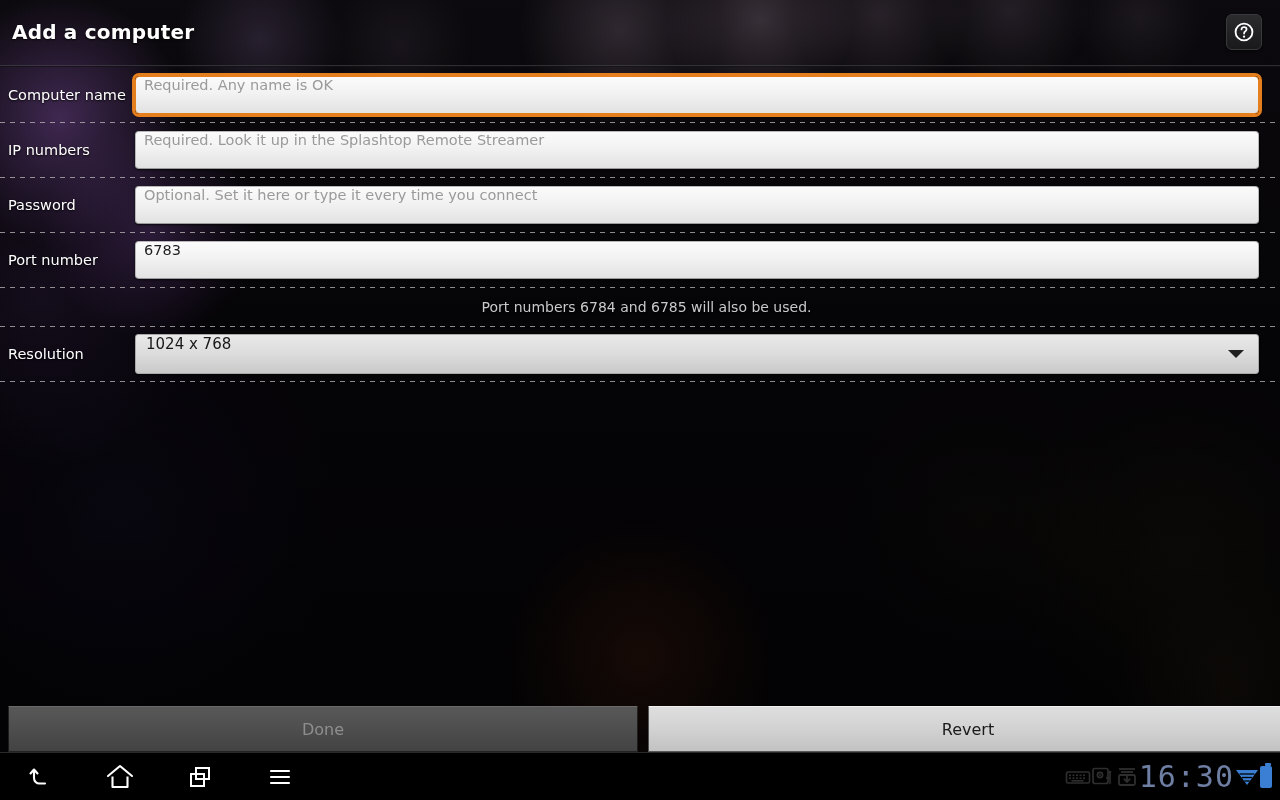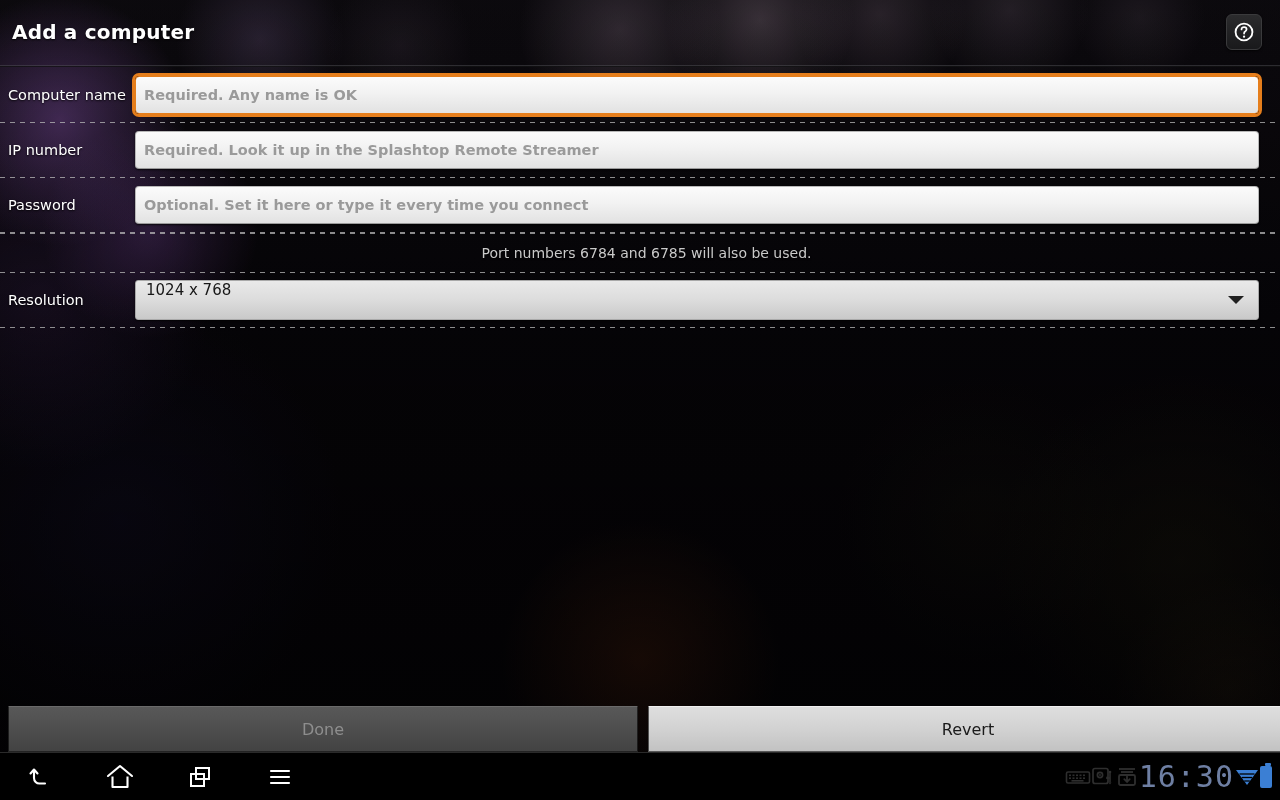--- a/index.html
+++ b/index.html
@@ -99,25 +99,24 @@
   }
 
   .field{
     position:relative;
     width:1124px;
     height:38px;
     border-radius:4px;
     background:linear-gradient(180deg,#fbfbfb 0%,#f2f2f2 45%,#e2e2e2 100%);
     border:1px solid #b8b8b8;
     border-bottom-color:#9a9a9a;
-    display:flex; align-items:center;
+    display:flex; align-items:flex-start;
     padding-left:8px;
     box-shadow:0 1px 2px rgba(0,0,0,0.75);
     cursor:text;
-    font-weight:bold;
   }
   .field .ph{
     color:#9a9a9a; font-size:14.5px;
   }
   .field .val{
     color:#1e1e1e; font-size:14.5px;
   }
   .field.focused{
     outline:3px solid #e57e1c;
     outline-offset:0px;
@@ -253,35 +252,41 @@
 
     <div class="row">
       <div class="label">Computer name</div>
       <div class="field focused">
         <span class="ph">Required. Any name is OK</span>
       </div>
     </div>
     <div class="divider"></div>
 
     <div class="row">
-      <div class="label">IP number</div>
+      <div class="label">IP numbers</div>
       <div class="field">
         <span class="ph">Required. Look it up in the Splashtop Remote Streamer</span>
       </div>
     </div>
     <div class="divider"></div>
 
     <div class="row">
       <div class="label">Password</div>
       <div class="field">
         <span class="ph">Optional. Set it here or type it every time you connect</span>
       </div>
     </div>
     <div class="divider"></div>
 
+    <div class="row">
+      <div class="label">Port number</div>
+      <div class="field">
+        <span class="val">6783</span>
+      </div>
+    </div>
     <div class="divider"></div>
 
     <div class="hint-row">
       <div class="hint-text">Port numbers 6784 and 6785 will also be used.</div>
     </div>
     <div class="divider"></div>
 
     <div class="row">
       <div class="label">Resolution</div>
       <div class="spinner">

